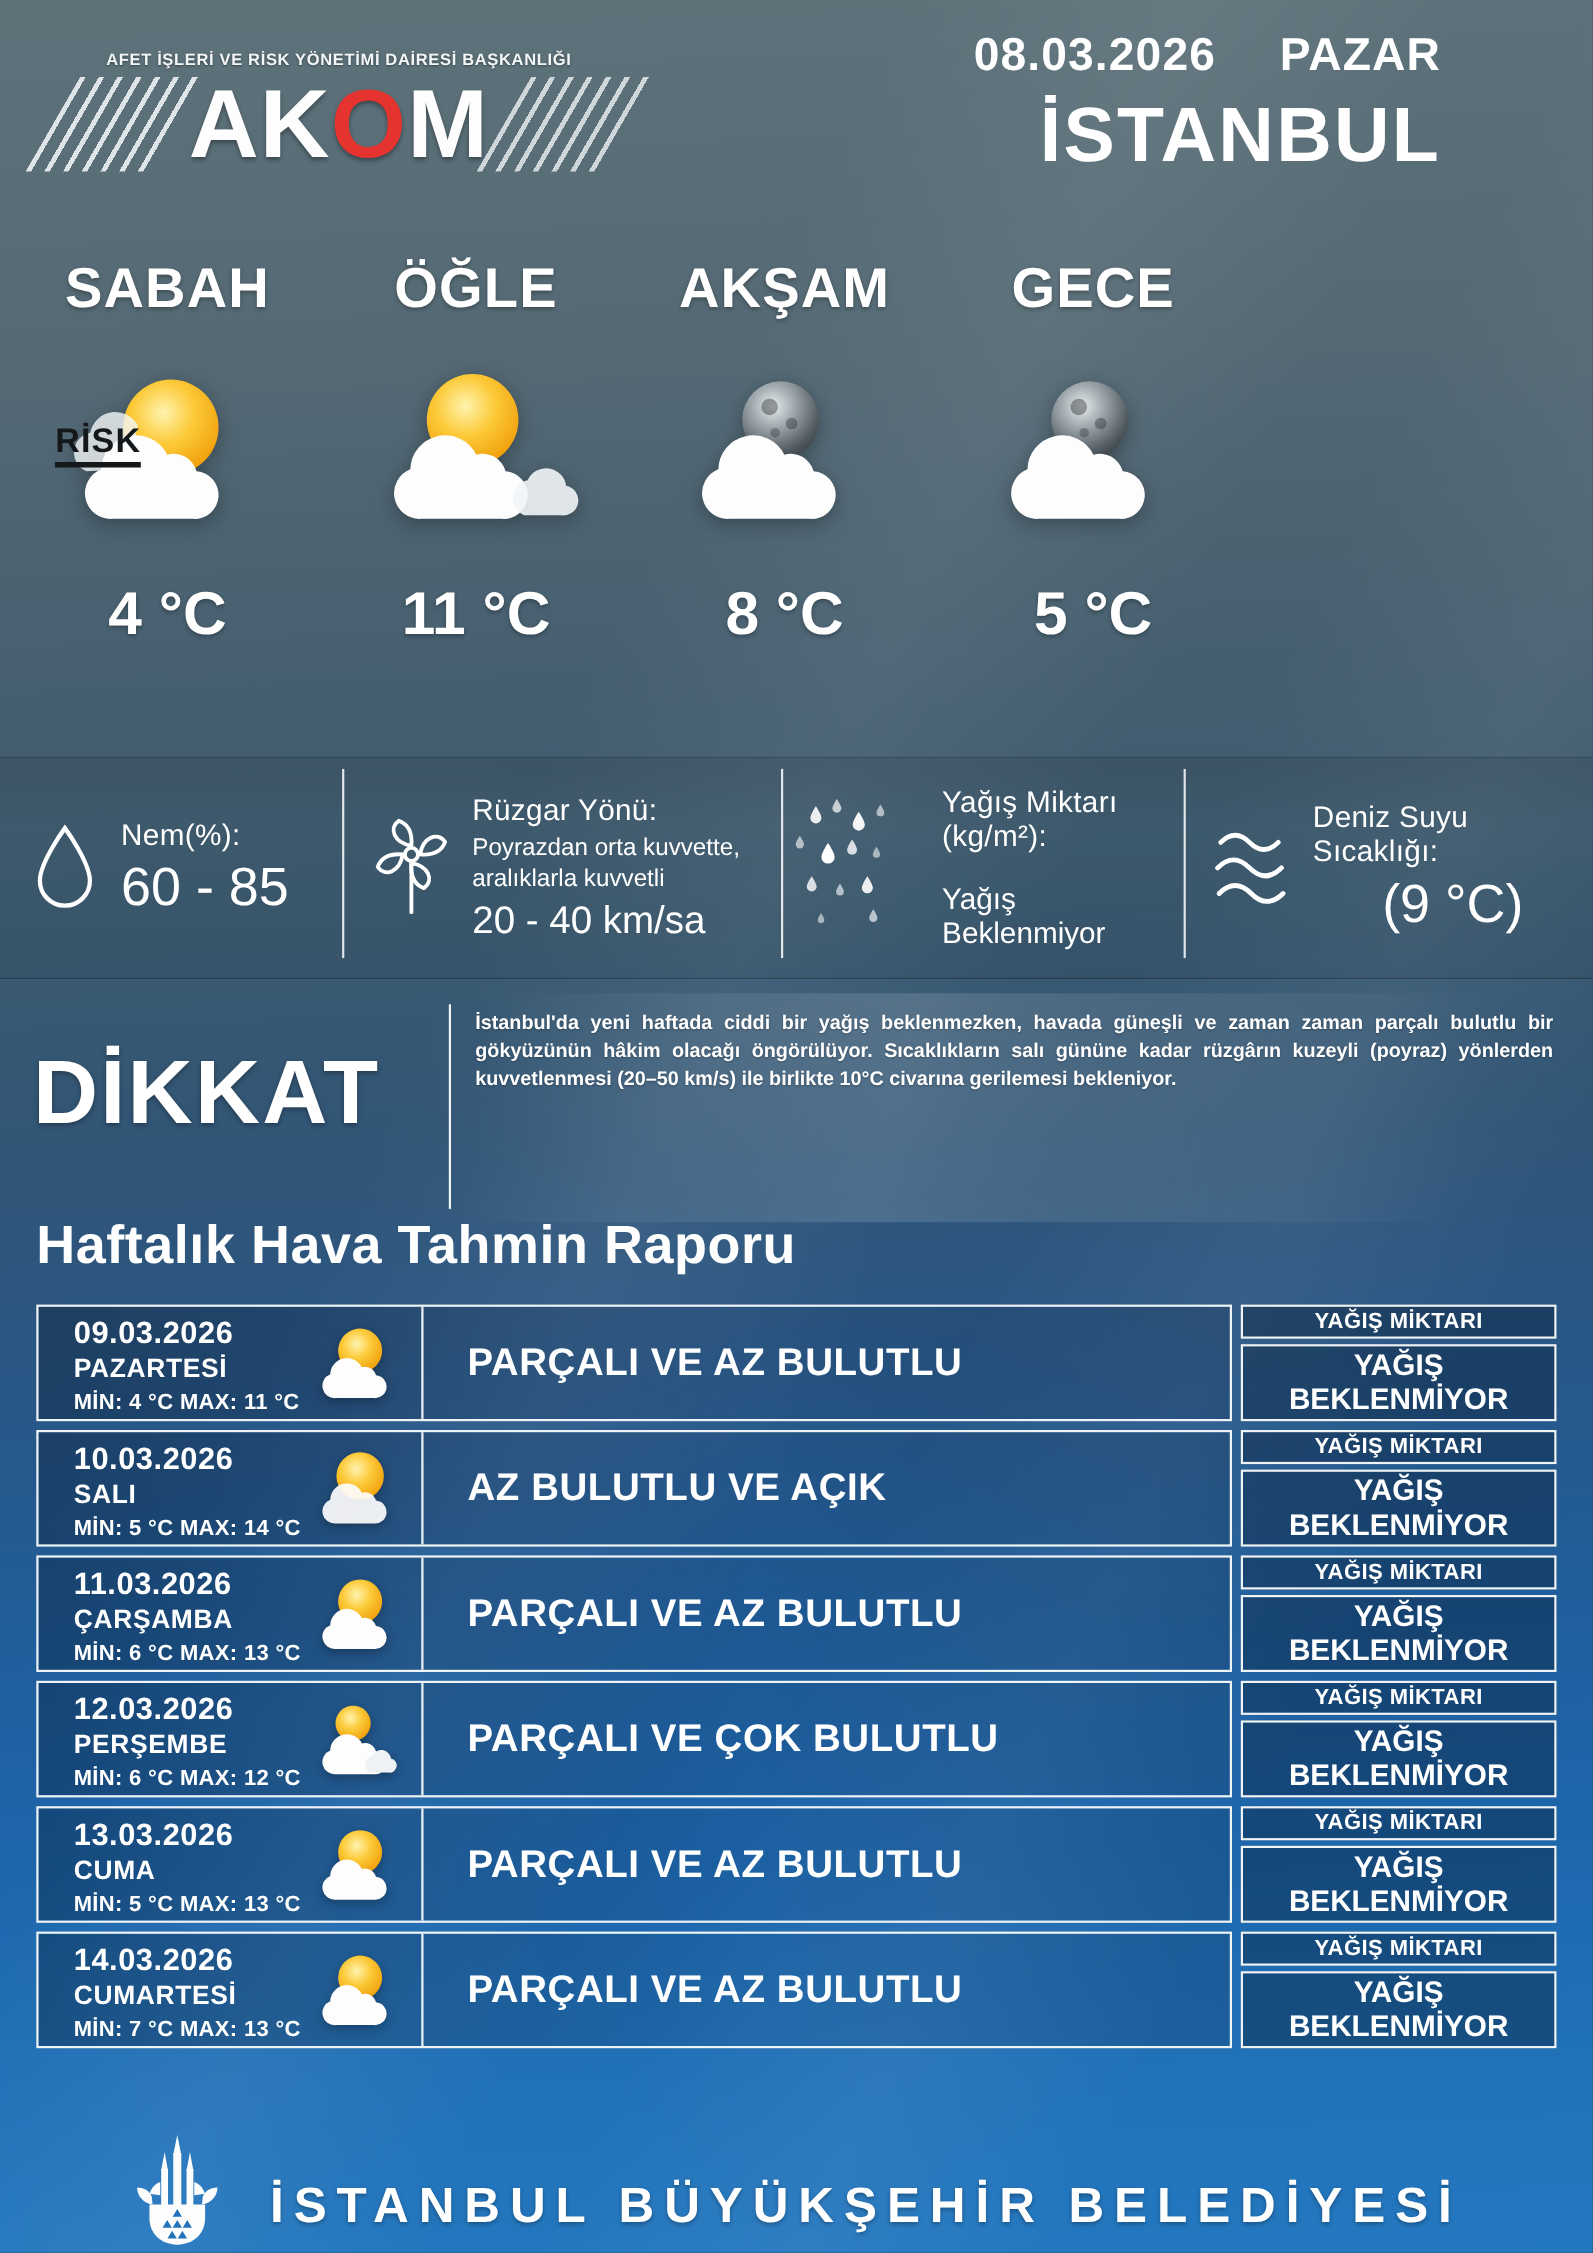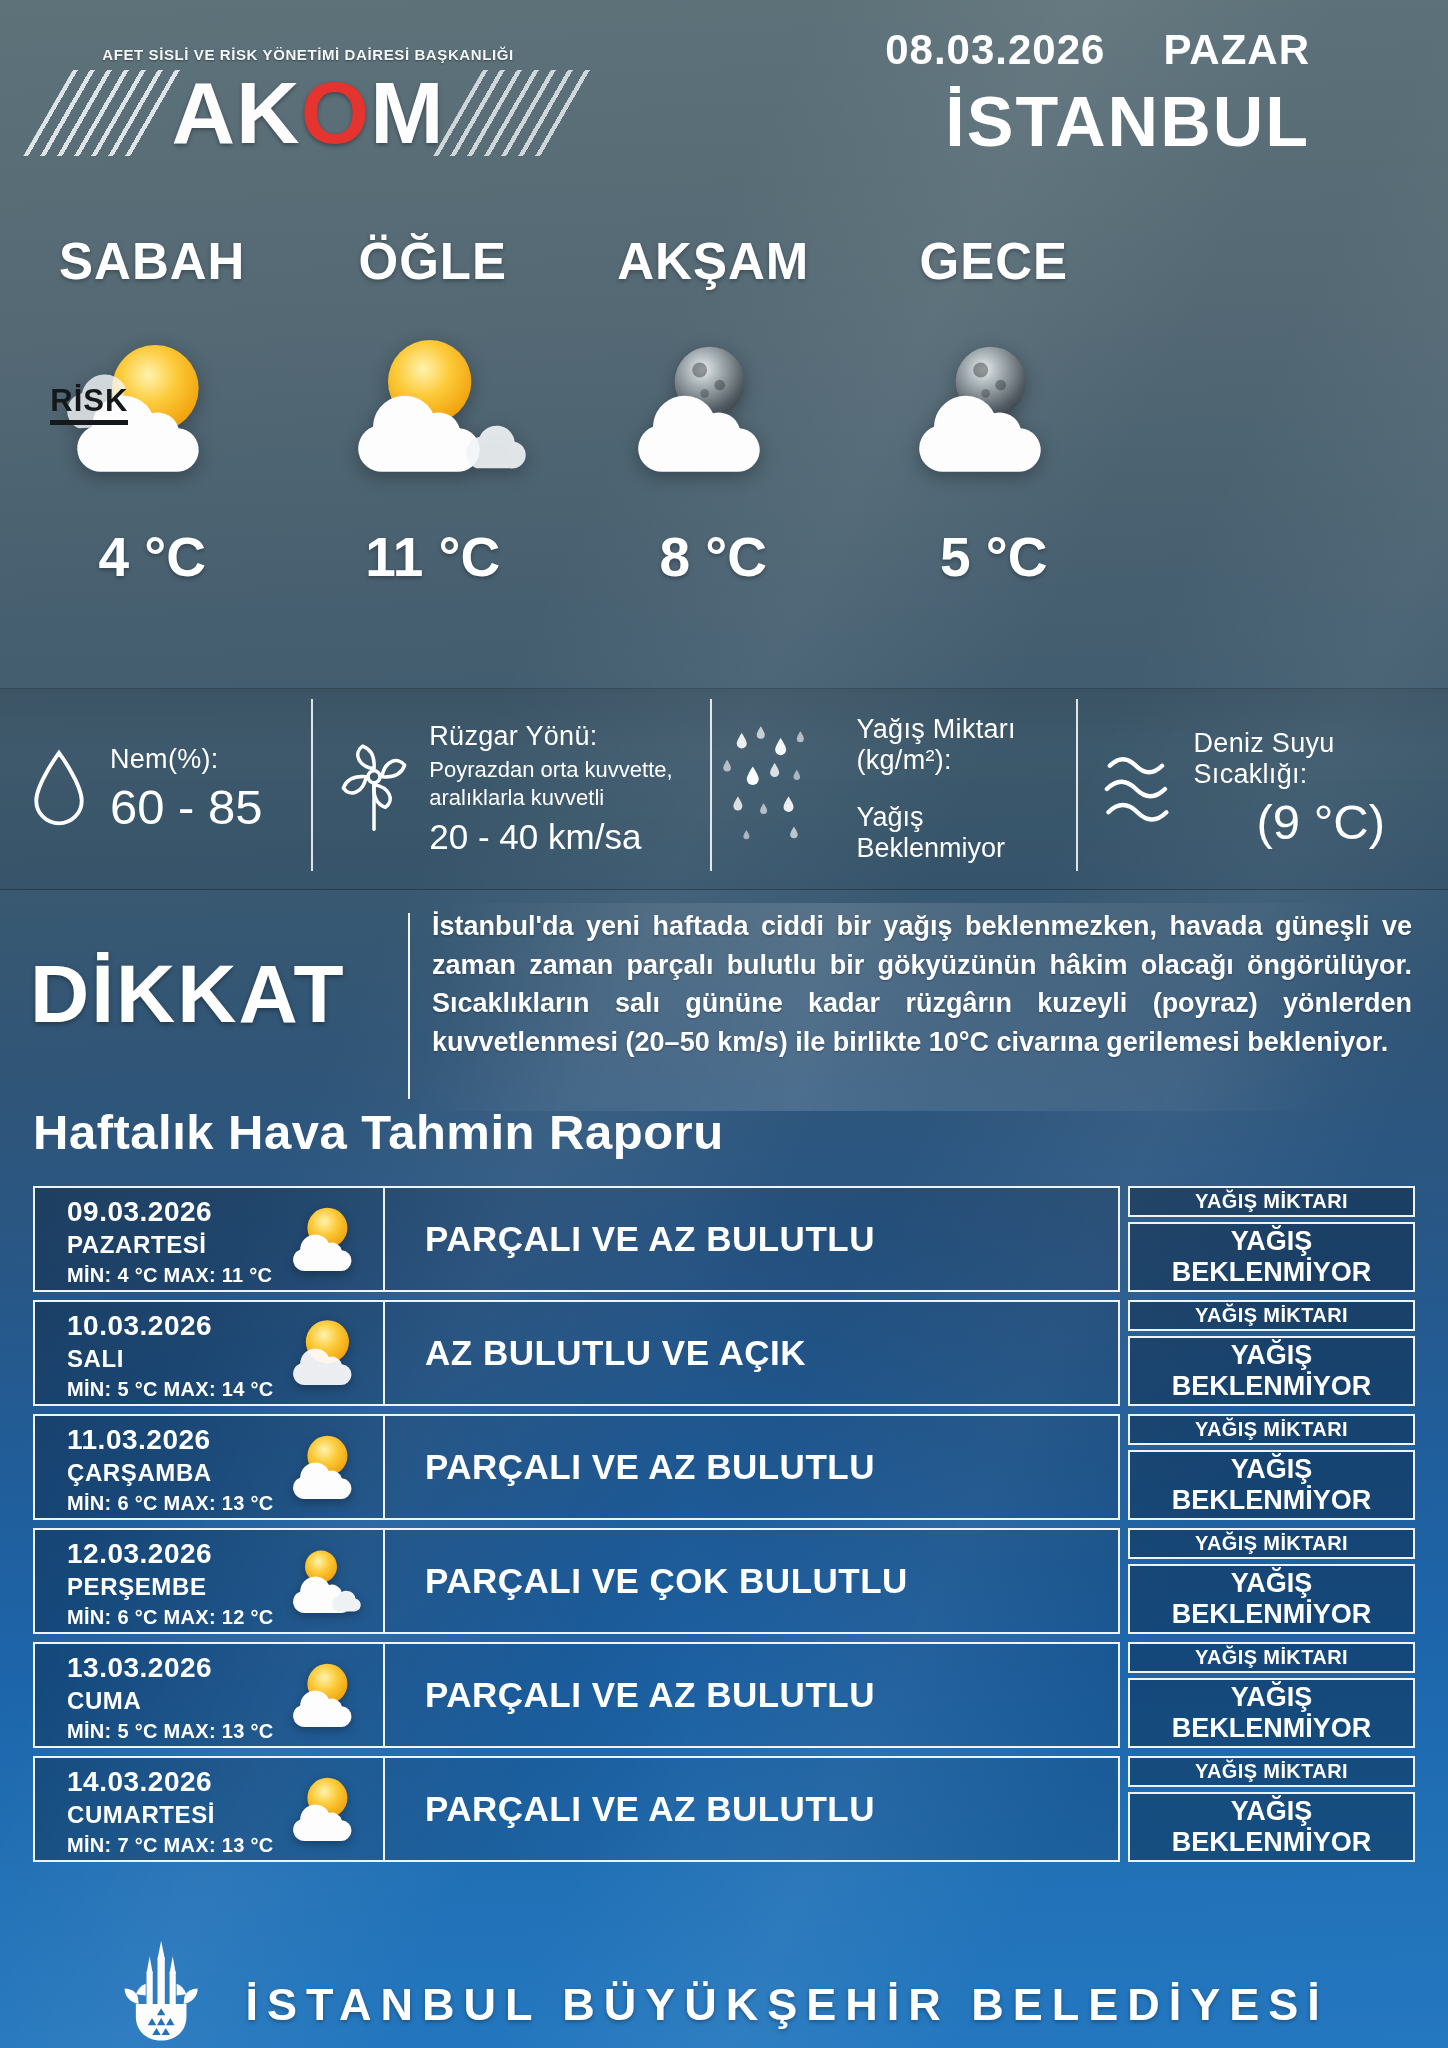--- a/index.html
+++ b/index.html
@@ -64,21 +64,21 @@
   .m-val{ font-size:27px; margin-top:26px; }
   .m-sea .m-big{ text-align:center; }
 
   
   .alert{ position:absolute; left:0; top:903px; width:1448px; height:208px; }
   .alert::before{ content:""; position:absolute; inset:0;
     background:linear-gradient(100deg, transparent 30%, rgba(255,255,255,.14) 56%, rgba(150,165,175,.18) 72%, transparent 92%); }
   .alert-title{ position:absolute; left:30px; top:44px; font-size:82px; font-weight:800;
     letter-spacing:2px; text-shadow:0 2px 5px rgba(0,0,0,.35); }
   .alert-divider{ position:absolute; left:408px; top:10px; height:186px; width:2px; background:#f2f6f8; }
-  .alert-text{ position:absolute; left:432px; right:36px; top:4px; font-size:27px; font-weight:600;
+  .alert-text{ position:absolute; left:432px; right:36px; top:14px; font-size:18px; font-weight:600;
     line-height:1.43; text-align:justify; text-shadow:0 1px 2px rgba(0,0,0,.3); }
 
   
   .weekly-title{ position:absolute; left:33px; top:1104px; font-size:49px; font-weight:bold; letter-spacing:.5px; }
   .weekly{ position:absolute; left:33px; top:1186px; width:1382px; display:flex; flex-direction:column; gap:8px; }
   .wrow{ display:flex; gap:8px; height:106px; }
   .wrow-main{ flex:1; display:flex; border:2px solid #eef3f6;
     background:linear-gradient(90deg, rgba(4,18,36,.34), rgba(18,48,88,.12) 60%, rgba(4,18,36,.18)); }
   .wcell-left{ width:350px; border-right:2px solid #eef3f6; position:relative; padding:8px 0 6px 32px; }
   .w-date{ font-size:28px; font-weight:bold; letter-spacing:.5px; }
@@ -100,21 +100,21 @@
     align-items:center; justify-content:center; gap:42px; }
   .footer svg{ height:104px; width:auto; }
   .footer-text{ font-size:45px; font-weight:bold; letter-spacing:9px; text-shadow:0 2px 4px rgba(0,0,0,.3);margin-top:30px; }
 </style>
 </head>
 <body>
 
 <div class="page">
 
   <div class="brand">
-    <div class="agency-line">AFET SİSLİ VE RİSK YÖNETİMİ DAİRESİ BAŞKANLIĞI</div>
+    <div class="agency-line">AFET İŞLERİ VE RİSK YÖNETİMİ DAİRESİ BAŞKANLIĞI</div>
     <div class="brand-row">
       <div class="stripes left"></div>
       <div class="akom-text"><span>AK</span><span class="accent">O</span><span>M</span></div>
       <div class="stripes right"></div>
     </div>
   </div>
 
   <div class="date-block">
     <div class="date-line">
       <span>08.03.2026</span>

